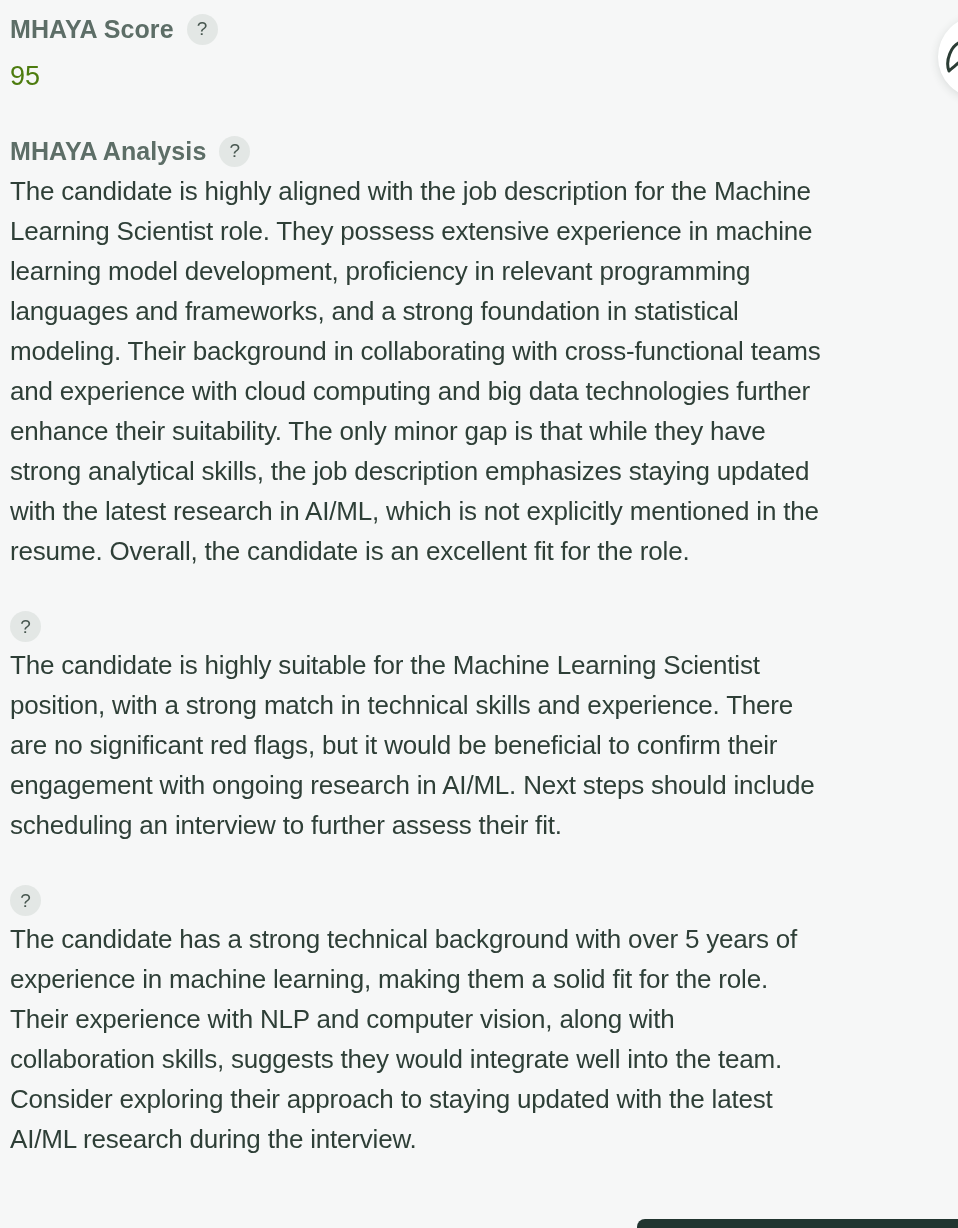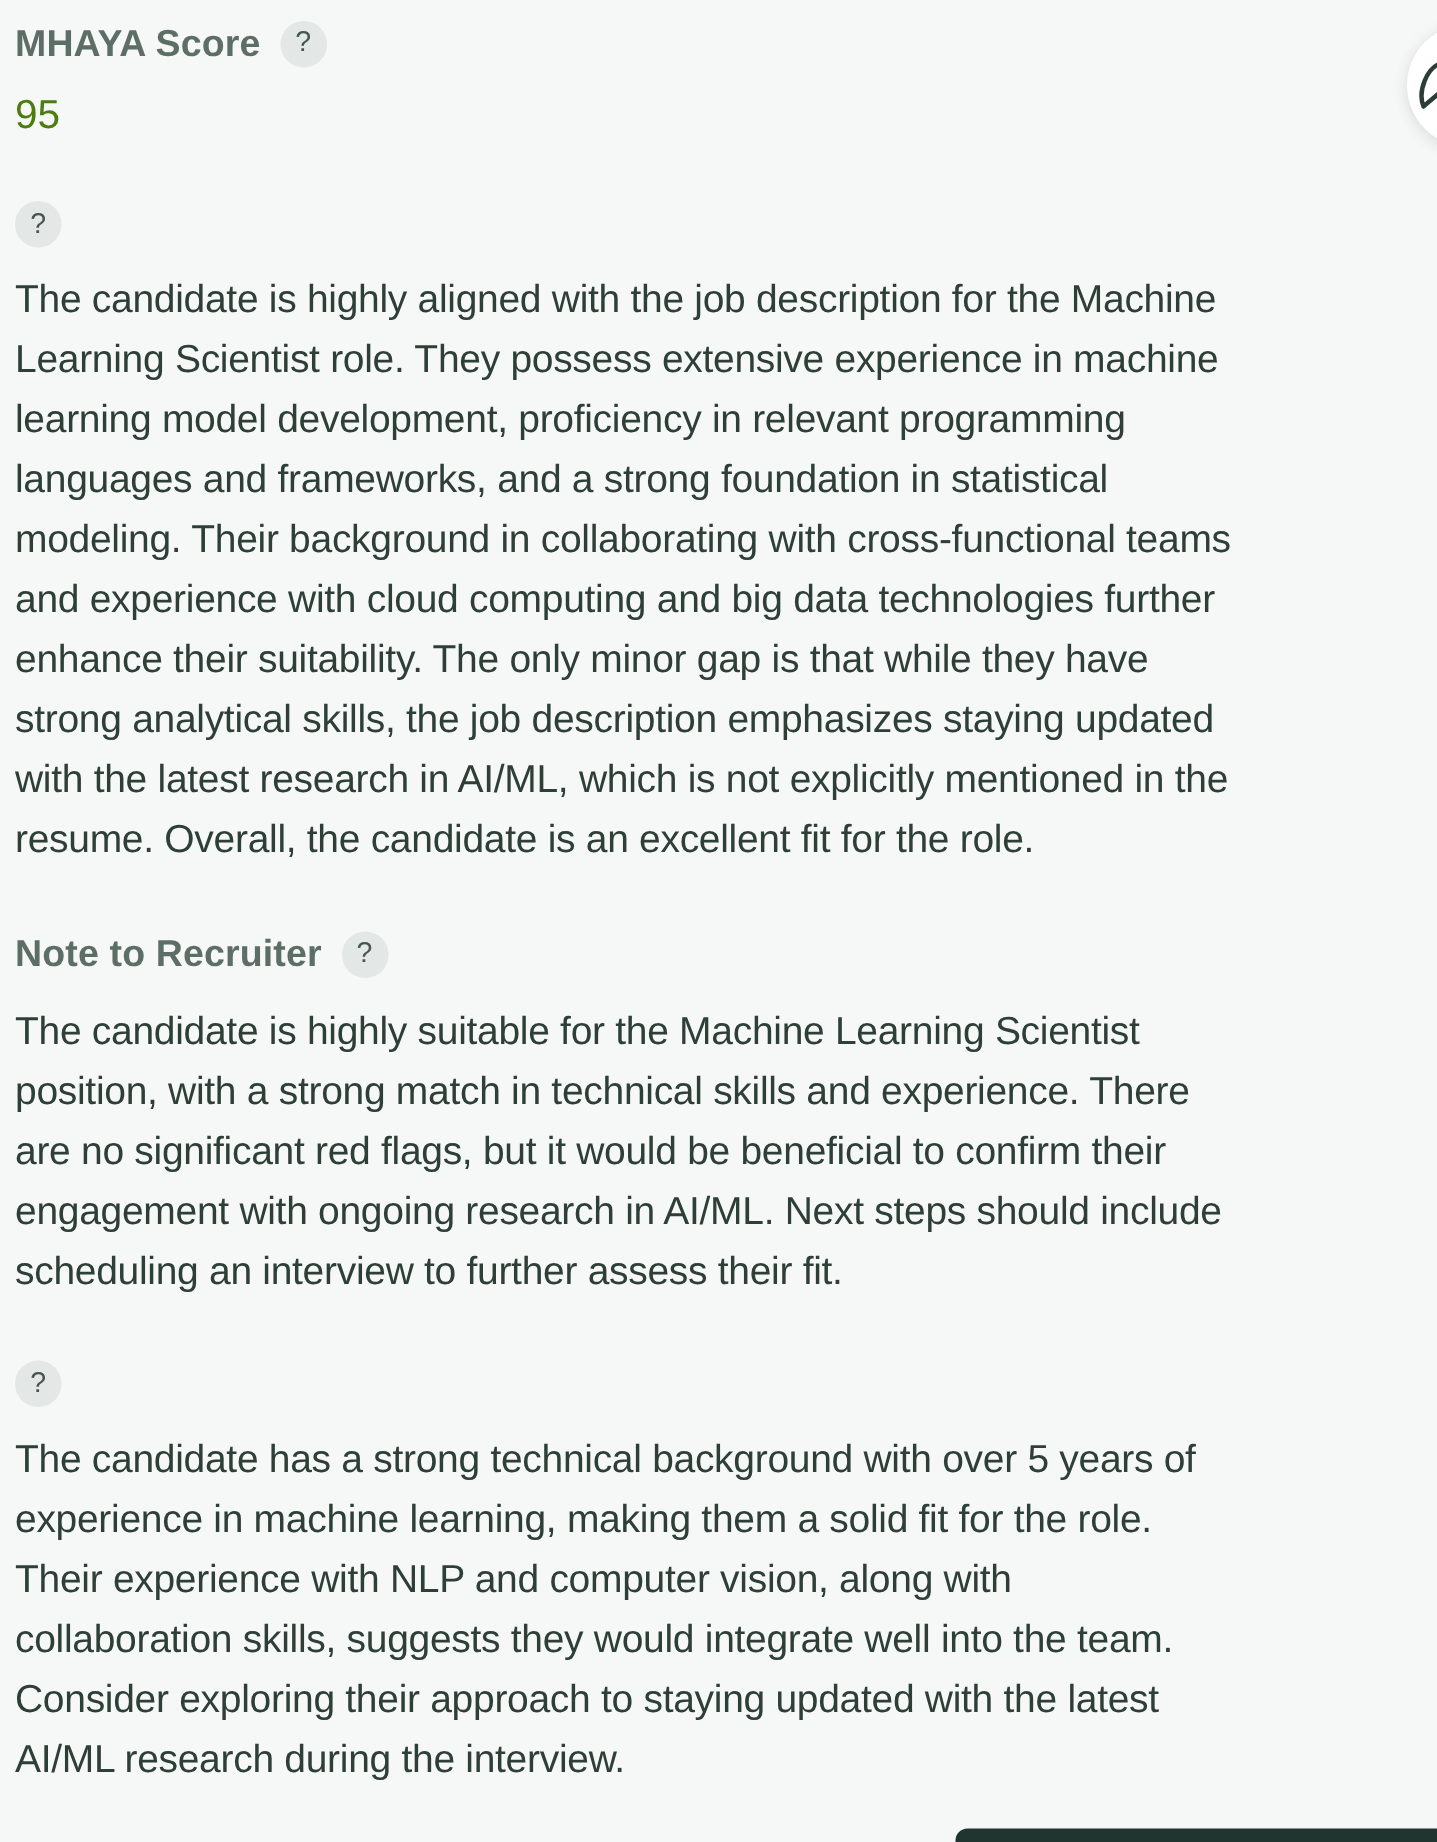--- a/index.html
+++ b/index.html
@@ -34,21 +34,21 @@
     border-radius: 50%;
     background: #e3e7e5;
     color: #47564f;
     font-size: 19px;
     font-weight: 400;
     cursor: pointer;
     flex: 0 0 auto;
     border: none;
   }
   .section-body {
-    margin-top: 14px;
+    margin-top: 3px;
     font-size: 26px;
     line-height: 40px;
     color: #2e3f37;
     letter-spacing: -0.2px;
   }
   .score-value {
     margin-top: 12px;
     font-size: 27px;
     line-height: 36px;
     color: #4d7c0f;
@@ -87,28 +87,28 @@
   <section class="section">
     <h2 class="section-heading">
       <span>MHAYA Score</span>
       <span class="help-badge">?</span>
     </h2>
     <p class="score-value">95</p>
   </section>
 
   <section class="section">
     <h2 class="section-heading">
+      <span>MHAYA Analysis</span>
       <span class="help-badge">?</span>
     </h2>
     <p class="section-body">The candidate is highly aligned with the job description for the Machine Learning Scientist role. They possess extensive experience in machine learning model development, proficiency in relevant programming languages and frameworks, and a strong foundation in statistical modeling. Their background in collaborating with cross-functional teams and experience with cloud computing and big data technologies further enhance their suitability. The only minor gap is that while they have strong analytical skills, the job description emphasizes staying updated with the latest research in AI/ML, which is not explicitly mentioned in the resume. Overall, the candidate is an excellent fit for the role.</p>
   </section>
 
   <section class="section">
     <h2 class="section-heading">
-      <span>Note to Recruiter</span>
       <span class="help-badge">?</span>
     </h2>
     <p class="section-body">The candidate is highly suitable for the Machine Learning Scientist position, with a strong match in technical skills and experience. There are no significant red flags, but it would be beneficial to confirm their engagement with ongoing research in AI/ML. Next steps should include scheduling an interview to further assess their fit.</p>
   </section>
 
   <section class="section">
     <h2 class="section-heading">
       <span class="help-badge">?</span>
     </h2>
     <p class="section-body">The candidate has a strong technical background with over 5 years of experience in machine learning, making them a solid fit for the role. Their experience with NLP and computer vision, along with collaboration skills, suggests they would integrate well into the team. Consider exploring their approach to staying updated with the latest AI/ML research during the interview.</p>

